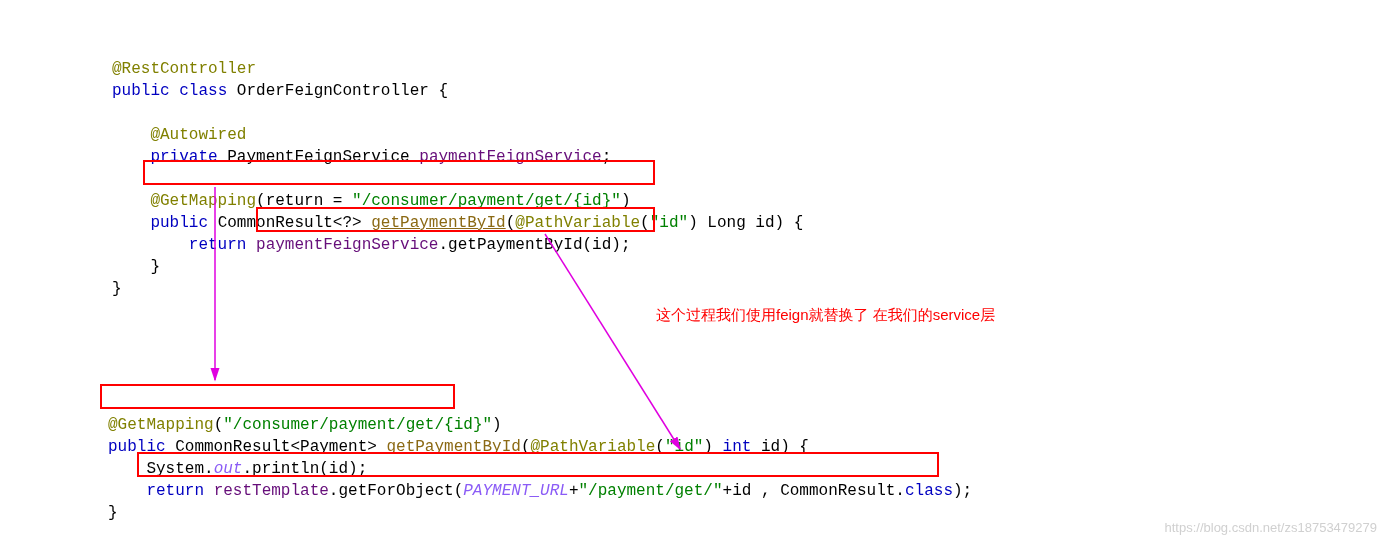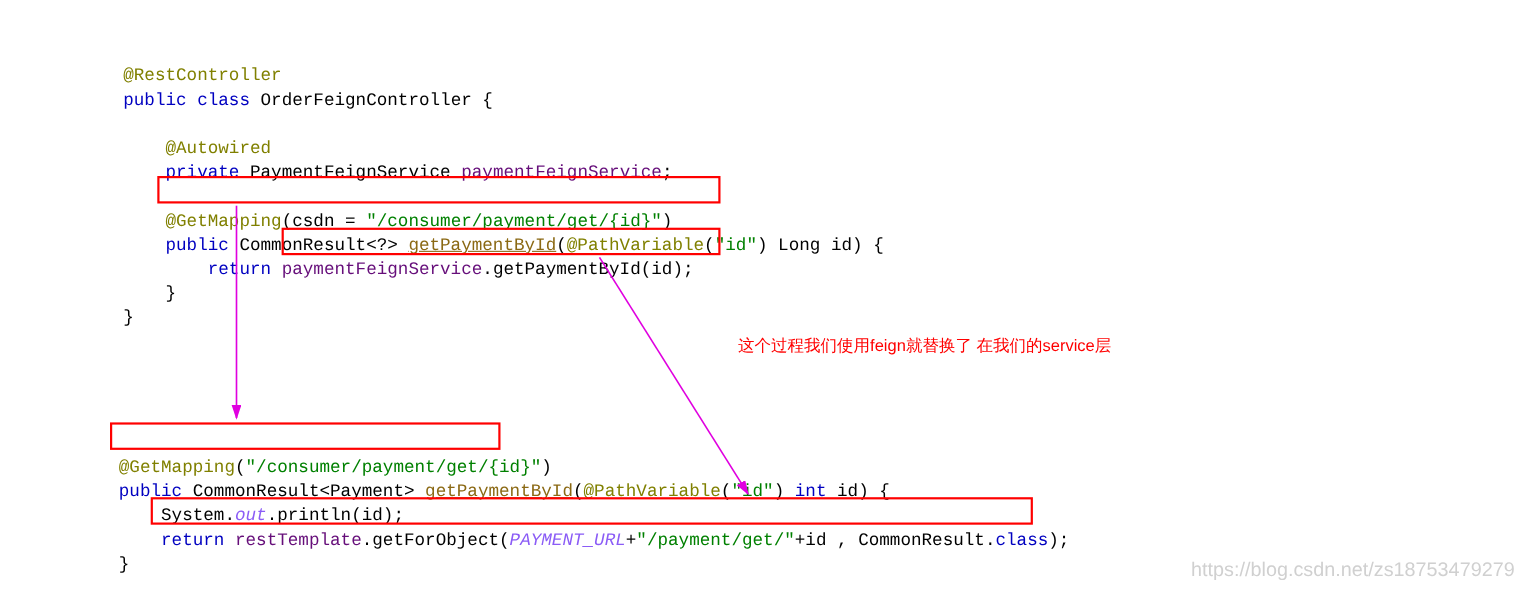--- a/index.html
+++ b/index.html
@@ -20,23 +20,23 @@
     .keyword { color: #0000c0; }
     .identifier { color: #000000; }
     .method-name { color: #8b6914; text-decoration: underline; }
     .string { color: #008000; }
     .field { color: #660e7a; }
     .static-field { color: #8b5cf6; font-style: italic; }
     .comment-text { color: #ff0000; }
     .watermark {
       position: absolute;
       right: 10px;
-      bottom: 15px;
+      bottom: 5px;
       color: #d0d0d0;
-      font-size: 18px;
+      font-size: 13px;
       font-family: Arial, sans-serif;
     }
     .red-box {
       position: absolute;
       border: 2px solid #ff0000;
       pointer-events: none;
     }
     svg.arrows {
       position: absolute;
       top: 0;
@@ -47,28 +47,28 @@
 </head>
 <body>
 
 <div class="code-container" style="left:112px; top:36px;">
 <span class="annotation">@RestController</span>
 <span class="keyword">public</span> <span class="keyword">class</span> <span class="identifier">OrderFeignController</span> <span class="identifier">{</span>
 
     <span class="annotation">@Autowired</span>
     <span class="keyword">private</span> <span class="identifier">PaymentFeignService</span> <span class="field">paymentFeignService</span><span class="identifier">;</span>
 
-    <span class="annotation">@GetMapping</span><span class="identifier">(</span><span class="identifier">csdn = </span><span class="string">"/consumer/payment/get/{id}"</span><span class="identifier">)</span>
+    <span class="annotation">@GetMapping</span><span class="identifier">(</span><span class="identifier">return = </span><span class="string">"/consumer/payment/get/{id}"</span><span class="identifier">)</span>
     <span class="keyword">public</span> <span class="identifier">CommonResult&lt;?&gt; </span><span class="method-name">getPaymentById</span><span class="identifier">(</span><span class="annotation">@PathVariable</span><span class="identifier">(</span><span class="string">"id"</span><span class="identifier">)</span><span class="identifier"> Long </span><span class="identifier">id</span><span class="identifier">) {</span>
         <span class="keyword">return</span><span> </span><span class="field">paymentFeignService</span><span class="identifier">.getPaymentById(id);</span>
     <span class="identifier">}</span>
 <span class="identifier">}</span>
 </div>
 
-<div class="code-container comment-text" style="left:671px; top:282px; font-family: 'Microsoft YaHei', SimSun, sans-serif; font-size:15px;">
+<div class="code-container comment-text" style="left:656px; top:282px; font-family: 'Microsoft YaHei', SimSun, sans-serif; font-size:15px;">
 <span>这个过程我们使用feign就替换了 在我们的service层</span>
 </div>
 
 <div class="code-container" style="left:108px; top:392px;">
 <span class="annotation">@GetMapping</span><span class="identifier">(</span><span class="string">"/consumer/payment/get/{id}"</span><span class="identifier">)</span>
 <span class="keyword">public</span><span class="identifier"> CommonResult&lt;Payment&gt; </span><span class="method-name">getPaymentById</span><span class="identifier">(</span><span class="annotation">@PathVariable</span><span class="identifier">(</span><span class="string">"id"</span><span class="identifier">)</span><span class="keyword"> int </span><span class="identifier">id</span><span class="identifier">) {</span>
     <span class="identifier">System.</span><span class="static-field">out</span><span class="identifier">.println(id);</span>
     <span class="keyword">return</span><span> </span><span class="field">restTemplate</span><span class="identifier">.getForObject(</span><span class="static-field">PAYMENT_URL</span><span class="identifier">+</span><span class="string">"/payment/get/"</span><span class="identifier">+id , CommonResult.</span><span class="keyword">class</span><span class="identifier">);</span>
 <span class="identifier">}</span>
 </div>

